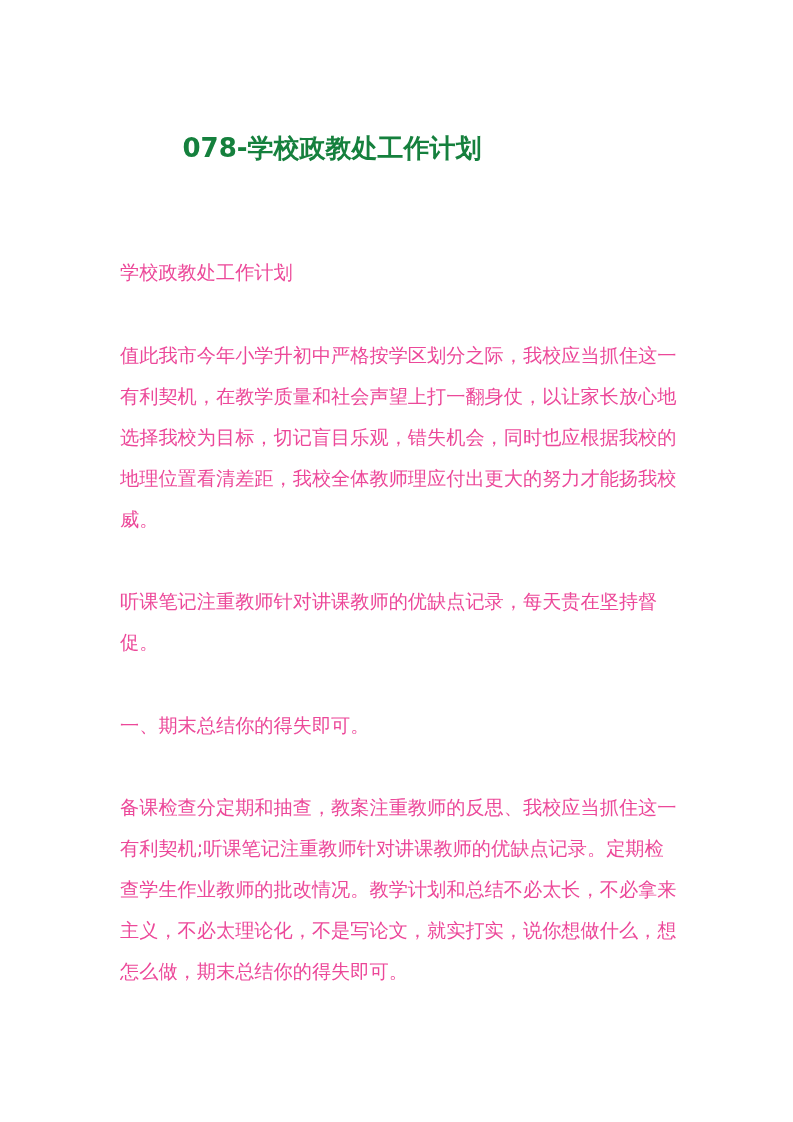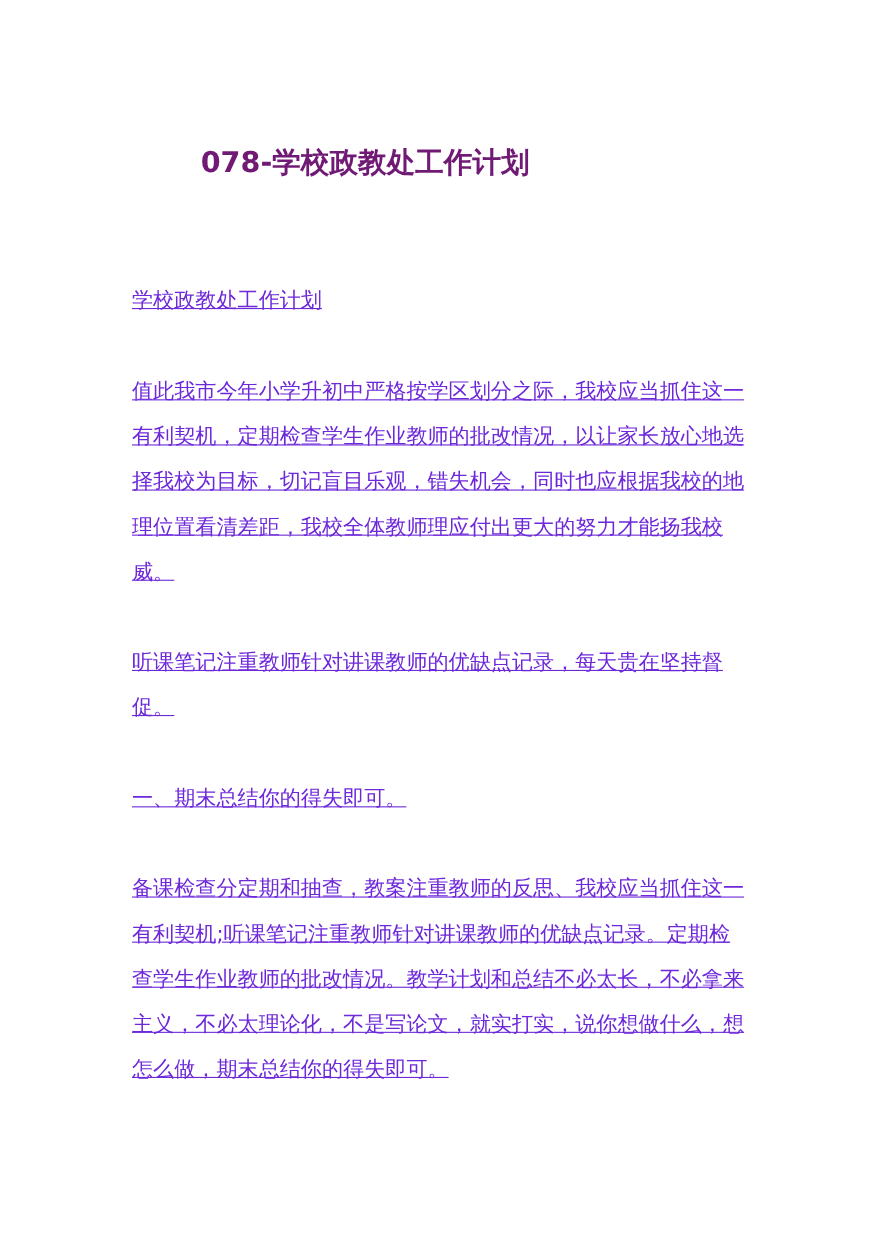--- a/index.html
+++ b/index.html
@@ -27,46 +27,45 @@
       position: absolute;
       left: 0;
       width: 664px;
       top: 128px;
       text-align: center;
       font-size: 26px;
       font-weight: bold;
       line-height: 40px;
       margin: 0;
       letter-spacing: 0px;
-      color: #701a75;
+      color: #15803d;
     }
     .content {
       position: absolute;
       left: 120px;
       top: 252px;
       width: 560px;
     }
     .para {
       font-size: 19.2px;
       line-height: 41px;
       margin: 0;
-      color: #6d28d9;
+      color: #ec4899;
       word-break: break-all;
-      text-decoration: underline;
     }
     .subtitle { margin-bottom: 42px; }
     .p1 { margin-bottom: 41px; }
     .p2 { margin-bottom: 42px; }
     .p3 { margin-bottom: 41px; }
   </style>
 </head>
 <body>
 
 <div class="page">
   <h1 class="title">078-学校政教处工作计划</h1>
   <div class="content">
     <p class="para subtitle">学校政教处工作计划</p>
-    <p class="para p1">值此我市今年小学升初中严格按学区划分之际，我校应当抓住这一有利契机，定期检查学生作业教师的批改情况，以让家长放心地选择我校为目标，切记盲目乐观，错失机会，同时也应根据我校的地理位置看清差距，我校全体教师理应付出更大的努力才能扬我校威。</p>
+    <p class="para p1">值此我市今年小学升初中严格按学区划分之际，我校应当抓住这一有利契机，在教学质量和社会声望上打一翻身仗，以让家长放心地选择我校为目标，切记盲目乐观，错失机会，同时也应根据我校的地理位置看清差距，我校全体教师理应付出更大的努力才能扬我校威。</p>
     <p class="para p2">听课笔记注重教师针对讲课教师的优缺点记录，每天贵在坚持督促。</p>
     <p class="para p3">一、期末总结你的得失即可。</p>
     <p class="para p4">备课检查分定期和抽查，教案注重教师的反思、我校应当抓住这一有利契机;听课笔记注重教师针对讲课教师的优缺点记录。定期检查学生作业教师的批改情况。教学计划和总结不必太长，不必拿来主义，不必太理论化，不是写论文，就实打实，说你想做什么，想怎么做，期末总结你的得失即可。</p>
   </div>
 </div>
 
 </body></html>

